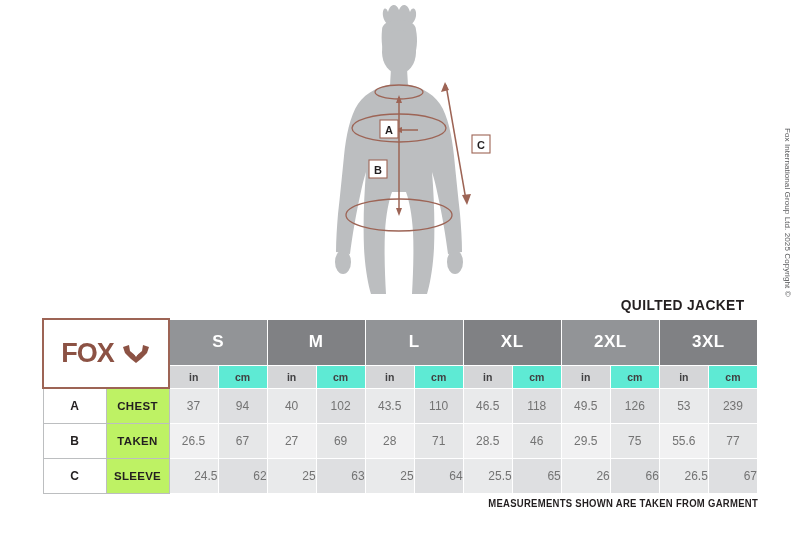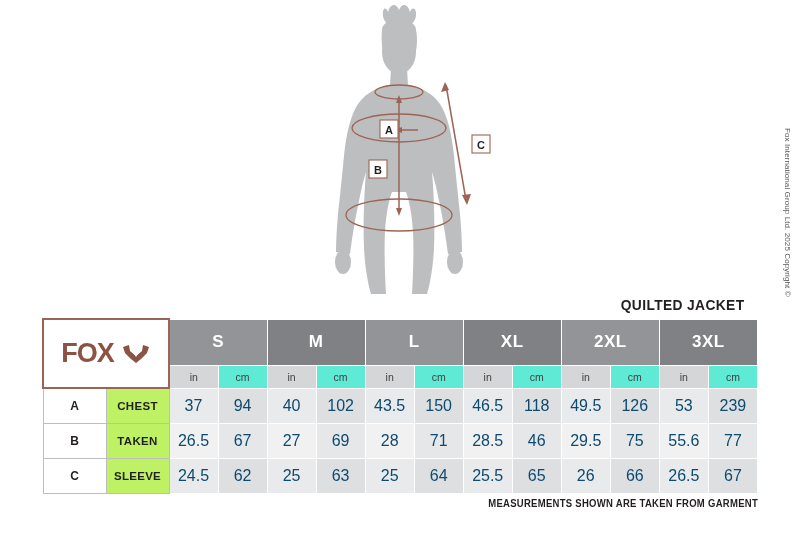--- a/index.html
+++ b/index.html
@@ -118,21 +118,21 @@
     letter-spacing: 0.5px;
   }
   .size-head.alt {
     background: #808184;
   }
 
   .unit-cell {
     background: #d5d6d8;
     color: #414042;
     font-size: 10.5px;
-    font-weight: normal;
+    font-weight: bold;
     text-align: center;
     height: 22px;
   }
   .unit-cell.alt {
     background: #5eead4;
   }
 
   .lbl-cell {
     background: #ffffff;
     width: 40px;
@@ -149,30 +149,30 @@
     font-weight: bold;
     font-size: 11.5px;
     color: #231f20;
     letter-spacing: 0.3px;
     border: 1px solid #bcbec0 !important;
     width: 84px;
   }
   .val-cell {
     background: #e9eaeb;
     text-align: center;
-    font-size: 16px;
-    color: #0c4a6e;
+    font-size: 12px;
+    color: #737373;
     height: 34px;
   }
   .val-cell.alt {
     background: #dedfe1;
   }
   .row-b .val-cell { background: #f1f1f2; }
   .row-b .val-cell.alt { background: #e6e7e8; }
-  .row-c .val-cell { background: #e9eaeb; }
+  .row-c .val-cell { background: #e9eaeb; text-align: right; }
   .row-c .val-cell.alt { background: #dedfe1; }
 
   #footnote {
     position: absolute;
     left: 42px;
     top: 498px;
     width: 716px;
     text-align: right;
     font-size: 10px;
     font-weight: bold;
@@ -302,21 +302,21 @@
       </tr>
 
       <tr class="row-a">
         <td class="lbl-cell">A</td>
         <td class="name-cell">CHEST</td>
         <td class="val-cell">37</td>
         <td class="val-cell alt">94</td>
         <td class="val-cell">40</td>
         <td class="val-cell alt">102</td>
         <td class="val-cell">43.5</td>
-        <td class="val-cell alt">150</td>
+        <td class="val-cell alt">110</td>
         <td class="val-cell">46.5</td>
         <td class="val-cell alt">118</td>
         <td class="val-cell">49.5</td>
         <td class="val-cell alt">126</td>
         <td class="val-cell">53</td>
         <td class="val-cell alt">239</td>
       </tr>
 
       <tr class="row-b">
         <td class="lbl-cell">B</td>

